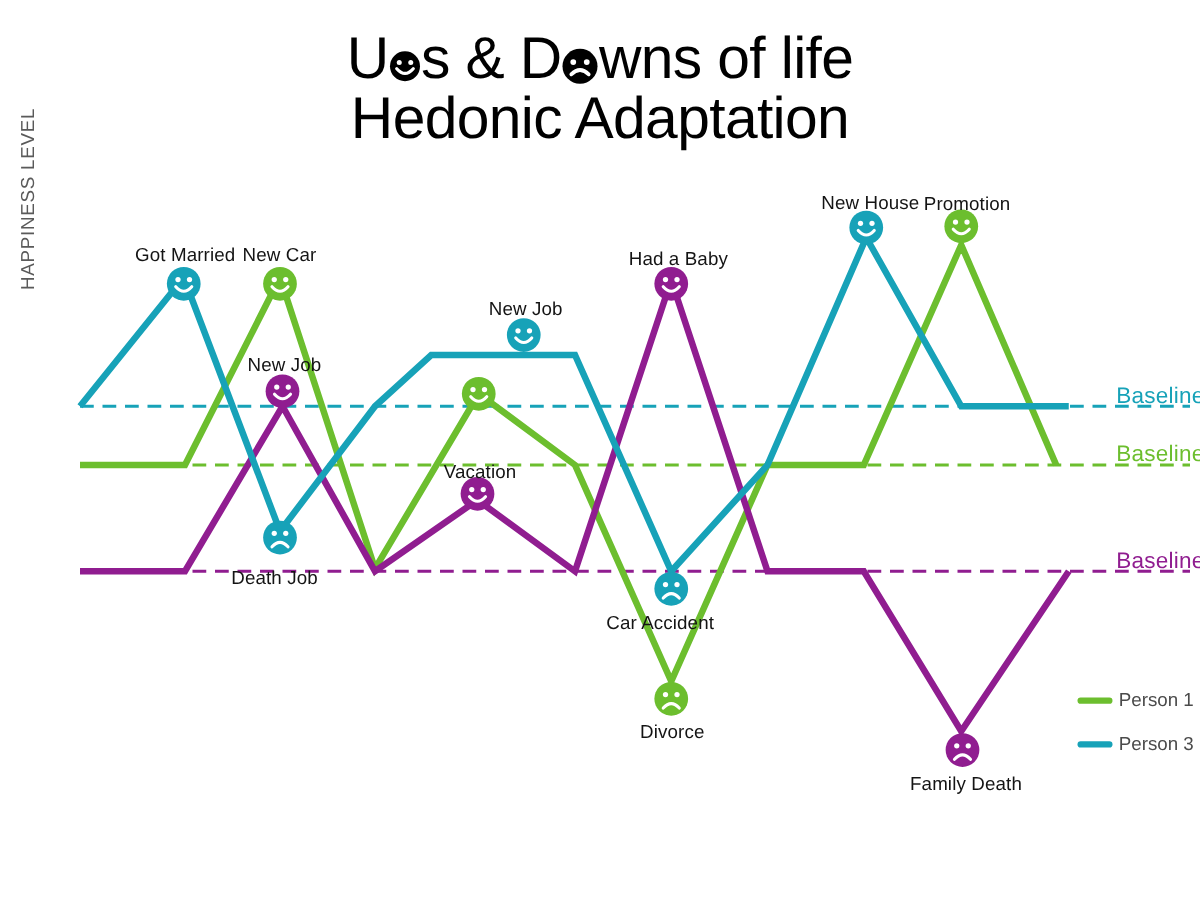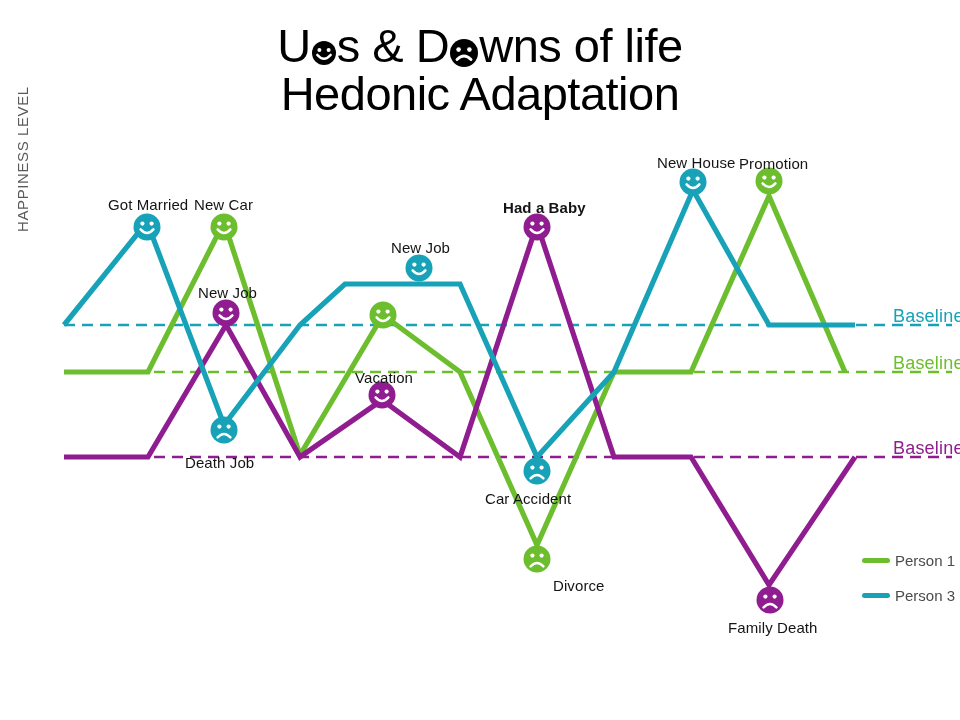--- a/index.html
+++ b/index.html
@@ -198,23 +198,23 @@
       </g>
   </svg>
 
   <div id="event-labels">
       <div class="event-label" style="left: 108px; top: 196px;">Got Married</div>
       <div class="event-label" style="left: 194px; top: 196px;">New Car</div>
       <div class="event-label" style="left: 198px; top: 284px;">New Job</div>
       <div class="event-label" style="left: 185px; top: 454px;">Death Job</div>
       <div class="event-label" style="left: 391px; top: 239px;">New Job</div>
       <div class="event-label" style="left: 355px; top: 369px;">Vacation</div>
-      <div class="event-label" style="left: 503px; top: 199px; font-weight: bold;">Had a Baby</div>
+      <div class="event-label" style="left: 503px; top: 199px;">Had a Baby</div>
       <div class="event-label" style="left: 485px; top: 490px;">Car Accident</div>
-      <div class="event-label" style="left: 512px; top: 577px; margin-left: 41px;">Divorce</div>
+      <div class="event-label" style="left: 512px; top: 577px;">Divorce</div>
       <div class="event-label" style="left: 657px; top: 154px;">New House</div>
       <div class="event-label" style="left: 739px; top: 155px;">Promotion</div>
       <div class="event-label" style="left: 728px; top: 619px;">Family Death</div>
     </div>
 
   <div id="baseline-labels">
       <div class="baseline-label" style="left: 893px; top: 306px; color: rgb(23, 162, 184);">Baseline</div>
       <div class="baseline-label" style="left: 893px; top: 353px; color: rgb(108, 190, 46);">Baseline</div>
       <div class="baseline-label" style="left: 893px; top: 438px; color: rgb(144, 29, 144);">Baseline</div>
     </div>

